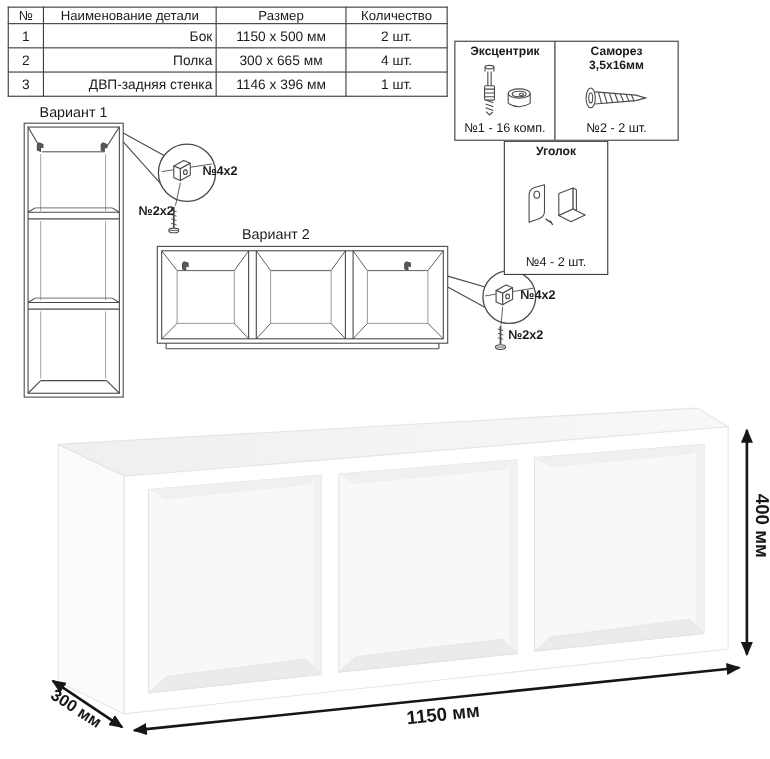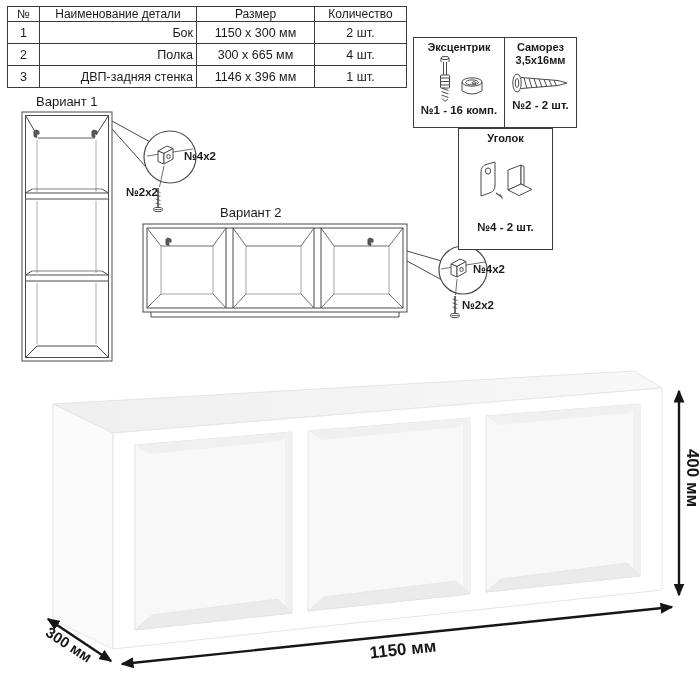--- a/index.html
+++ b/index.html
@@ -13,23 +13,23 @@
   
   table.parts{position:absolute;left:7px;top:6px;z-index:2;border-collapse:collapse;background:#fff;
     font-size:12.5px;}
   table.parts th,table.parts td{border:1.5px solid #3b3b3b;padding:0 3px;white-space:nowrap;}
   table.parts th{font-weight:normal;font-size:12px;height:14px;text-align:center;}
   table.parts td{height:21px;text-align:center;}
   table.parts td.name{text-align:right;padding-left:6px;}
 
   
   .hw{position:absolute;z-index:2;border:1.6px solid #3b3b3b;background:#fff;display:flex;
-      flex-direction:column;align-items:center;justify-content:space-between;padding:3px 2px 16px;}
+      flex-direction:column;align-items:center;justify-content:space-between;padding:3px 2px 4px;}
   .hw .t{font-weight:bold;font-size:11px;line-height:1.15;text-align:center;}
-  .hw .lbl{font-weight:bold;font-size:11.5px;text-align:center;}
+  .hw .lbl{font-weight:normal;font-size:11.5px;text-align:center;}
   .hw .ic{flex:1;display:flex;align-items:center;justify-content:center;}
 
   .vtitle{font-weight:normal;font-size:13px;white-space:nowrap;}
   .callout-lbl{font-weight:bold;font-size:11.5px;white-space:nowrap;}
 
   .dim{font-weight:bold;font-size:17px;color:#161616;text-align:center;white-space:nowrap;}
   .dim-small{font-size:15px;}
 </style>
 </head>
 <body>
@@ -208,21 +208,21 @@
     <tbody>
         <tr>
       <th style="width:25px">№</th>
       <th style="width:150px">Наименование детали</th>
       <th style="width:111px">Размер</th>
       <th style="width:85px">Количество</th>
     </tr>
     <tr>
       <td>1</td>
       <td class="name">Бок</td>
-      <td>1150 х 300 мм</td>
+      <td>1150 х 500 мм</td>
       <td>2 шт.</td>
     </tr>
     <tr>
       <td>2</td>
       <td class="name">Полка</td>
       <td>300 х 665 мм</td>
       <td>4 шт.</td>
     </tr>
     <tr>
       <td>3</td>
@@ -252,21 +252,21 @@
         <ellipse cx="44" cy="28.4" rx="6.3" ry="2.5"></ellipse>
         <ellipse cx="46" cy="28.8" rx="2" ry="1"></ellipse>
         <line x1="34" y1="28" x2="34" y2="37"></line>
           <line x1="54" y1="28" x2="54" y2="37"></line>
         <path d="M34,37 Q44,43 54,37"></path>
       </svg>
     </div>
     <div class="lbl">№1 - 16 комп.</div>
   </div>
 
-  <div class="hw" style="left:504px;top:37px;width:73px;height:91px">
+  <div class="hw" style="left:504px;top:37px;width:113px;height:91px">
     <div class="t"><span>Саморез</span><br>
         <span>3,5х16мм</span></div>
     <div class="ic">
       <svg width="66" height="30" viewBox="0 0 66 30" stroke="#4a4a4a" fill="none" stroke-width="1">
         <ellipse cx="9" cy="15" rx="4.2" ry="9"></ellipse>
         <ellipse cx="9" cy="15" rx="1.8" ry="4.5"></ellipse>
         <line x1="13" y1="9.5" x2="50" y2="12.5"></line>
           <line x1="13" y1="20.5" x2="50" y2="17.5"></line>
         <path d="M16,9.8 L19,20.4 M21,10.2 L24,20 M26,10.6 L29,19.6 M31,11 L34,19.2 M36,11.4 L39,18.8 M41,11.8 L44,18.4 M46,12.2 L48.5,18"></path>
         <path d="M50,12.5 L59,15 L50,17.5"></path>

